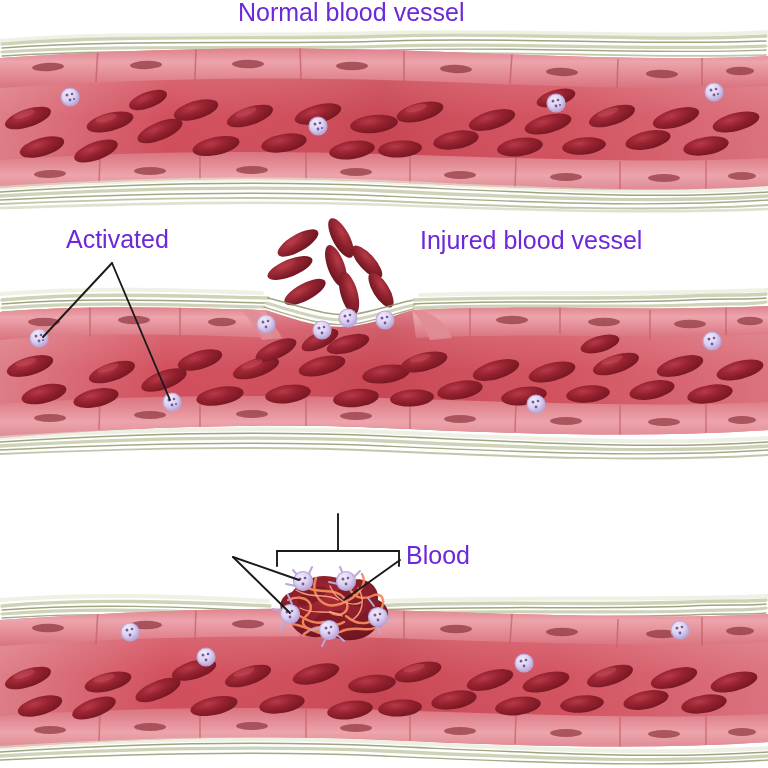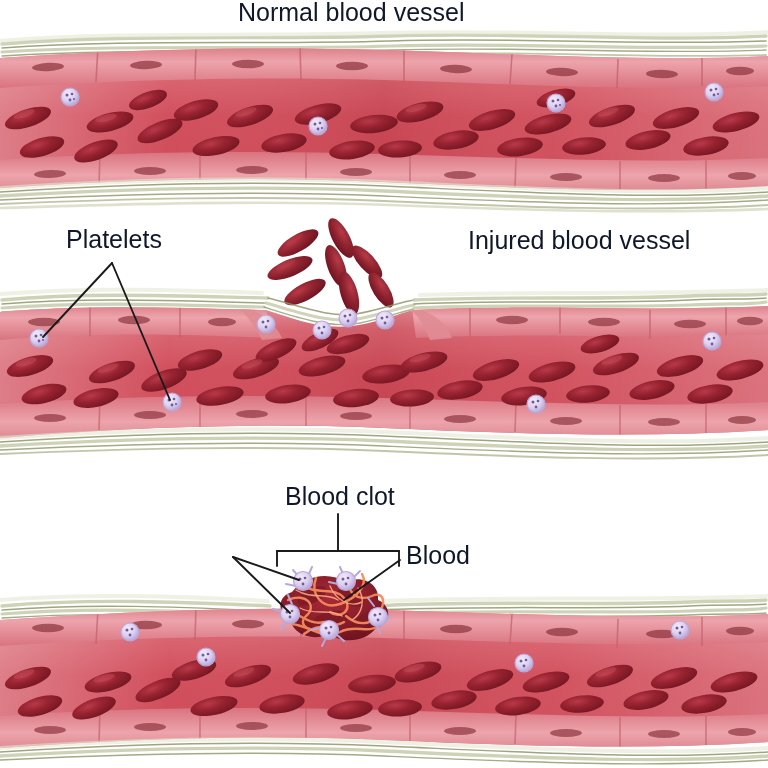--- a/index.html
+++ b/index.html
@@ -6,29 +6,29 @@
   html,body{margin:0;padding:0;background:#ffffff;}
   body{
     width:768px;height:768px;overflow:hidden;
     font-family:"Liberation Sans","DejaVu Sans",sans-serif;
     position:relative;
   }
   #stage{position:absolute;left:0;top:0;width:768px;height:768px;}
   svg.layer{position:absolute;left:0;top:0;width:768px;height:768px;}
   .lbl{
     position:absolute;
-    color:#0f172a;
+    color:#6d28d9;
     font-size:25px;
     line-height:1;
     white-space:nowrap;
     font-family:"Liberation Sans","DejaVu Sans",sans-serif;
   }
   #lbl-normal{left:238px;top:0px;}
   #lbl-platelets{left:66px;top:227px;}
-  #lbl-injured{left:420px;top:228px;margin-left:48px;}
+  #lbl-injured{left:420px;top:228px;}
   #lbl-clot{left:285px;top:484px;}
   #lbl-activated{left:27px;top:537px;}
   #lbl-fibrin{left:406px;top:543px;}
 </style>
 </head>
 <body>
 
 <div id="stage">
 
   <svg class="layer" viewBox="0 0 768 768">
@@ -671,18 +671,17 @@
       <path d="M399,551 L399,566"></path>
 
       <path d="M233,557 L299,580"></path>
       <path d="M233,557 L290,613"></path>
 
       <path d="M400,560 L344,600"></path>
     </g>
   </svg>
 
   <div class="lbl" id="lbl-normal">Normal blood vessel</div>
-  <div class="lbl" id="lbl-platelets">Platelets</div>
+  <div class="lbl" id="lbl-platelets">Activated</div>
   <div class="lbl" id="lbl-injured">Injured blood vessel</div>
-  <div class="lbl" id="lbl-clot">Blood clot</div>
   <div class="lbl" id="lbl-fibrin">Blood</div>
 
 </div>
 
 </body></html>

